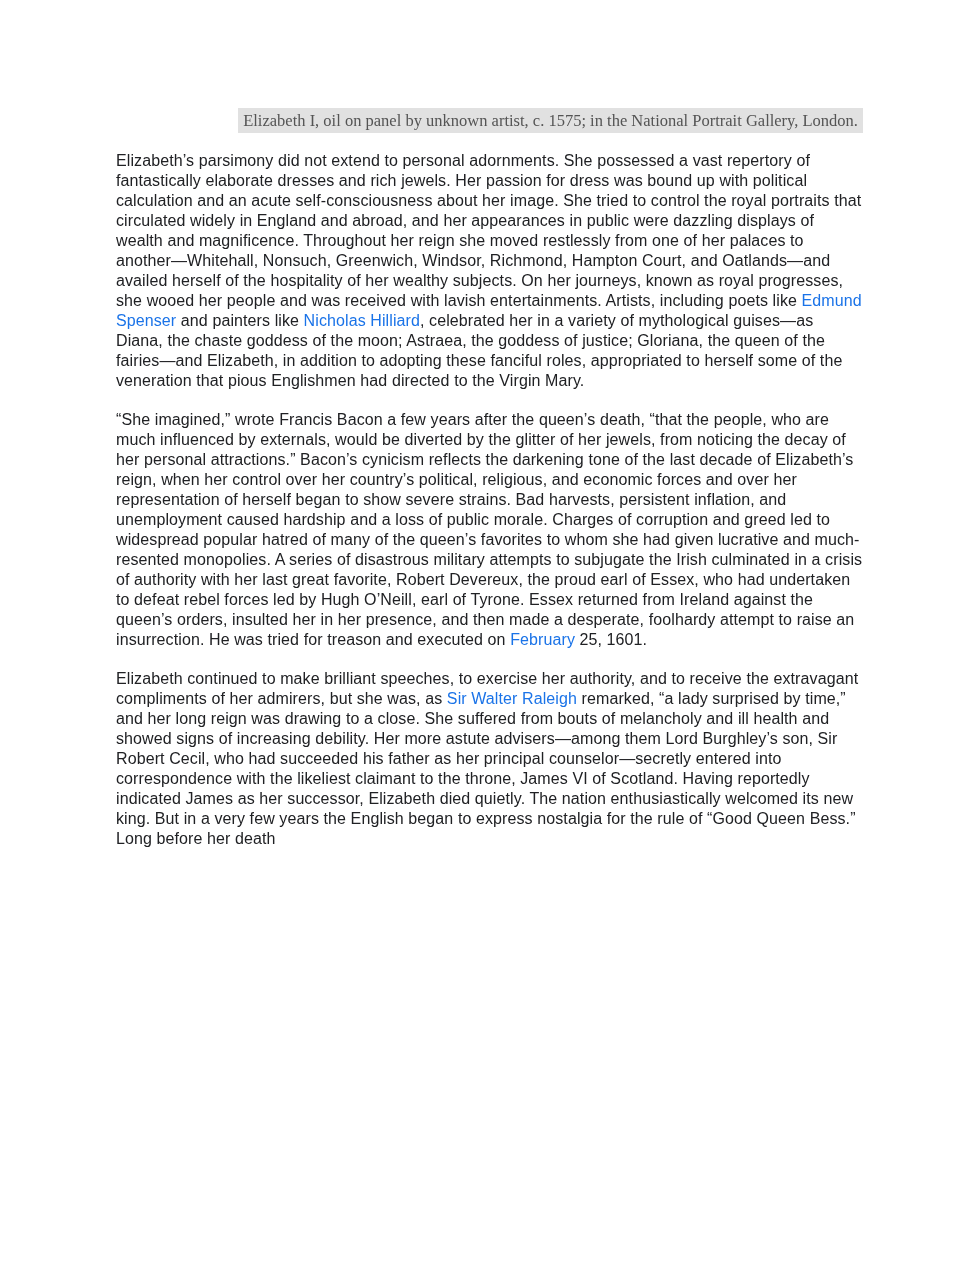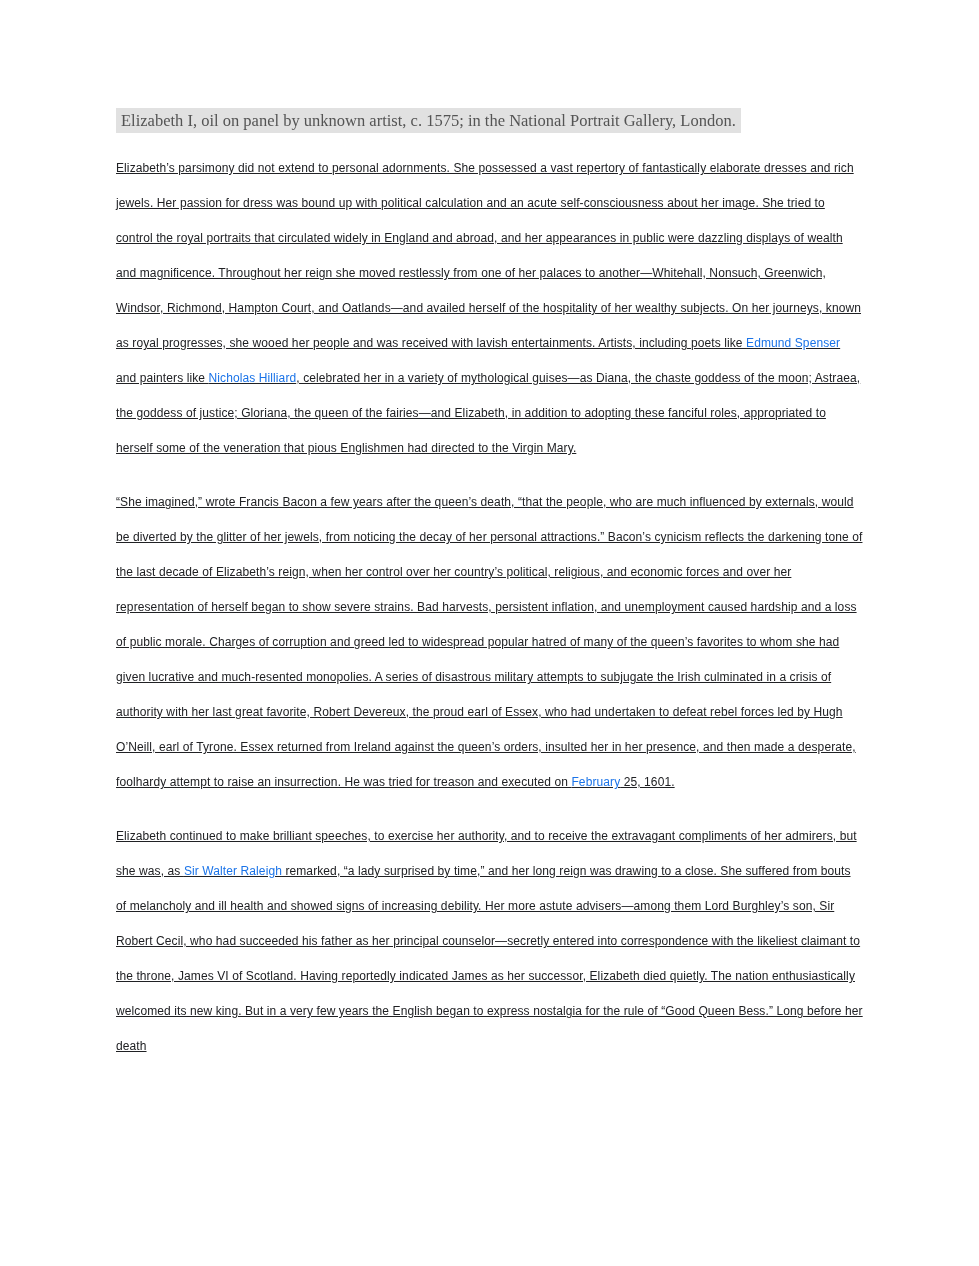--- a/index.html
+++ b/index.html
@@ -14,40 +14,39 @@
     background: var(--page-bg, #ffffff);
     overflow: hidden;
   }
   .content {
     box-sizing: content-box;
     width: 747px;
     margin: 0 auto 0 116px;
     padding-top: 108px;
   }
   .caption {
-    text-align: left;
+    text-align: right;
     margin: 0 0 17px 0;
     font-family: "Liberation Serif", "DejaVu Serif", serif;
     font-size: 16.5px;
     line-height: 26px;
     color: var(--caption-color, #545454);
   }
   .caption-highlight {
     background: var(--caption-highlight, #e1e1e1);
     padding: 3px 5px;
     box-decoration-break: clone;
     -webkit-box-decoration-break: clone;
   }
   .article {
     font-family: "Liberation Sans", "DejaVu Sans", sans-serif;
-    font-size: 12px;
-    line-height: 35px;
+    font-size: 16px;
+    line-height: 20px;
     color: var(--text-color, #202124);
     letter-spacing: 0.1px;
-    text-decoration: underline;
   }
   .article p {
     margin: 0 0 19px 0;
   }
   .article a {
     color: var(--link-color, #1a73e8);
     text-decoration: none;
     cursor: pointer;
   }
 </style>

